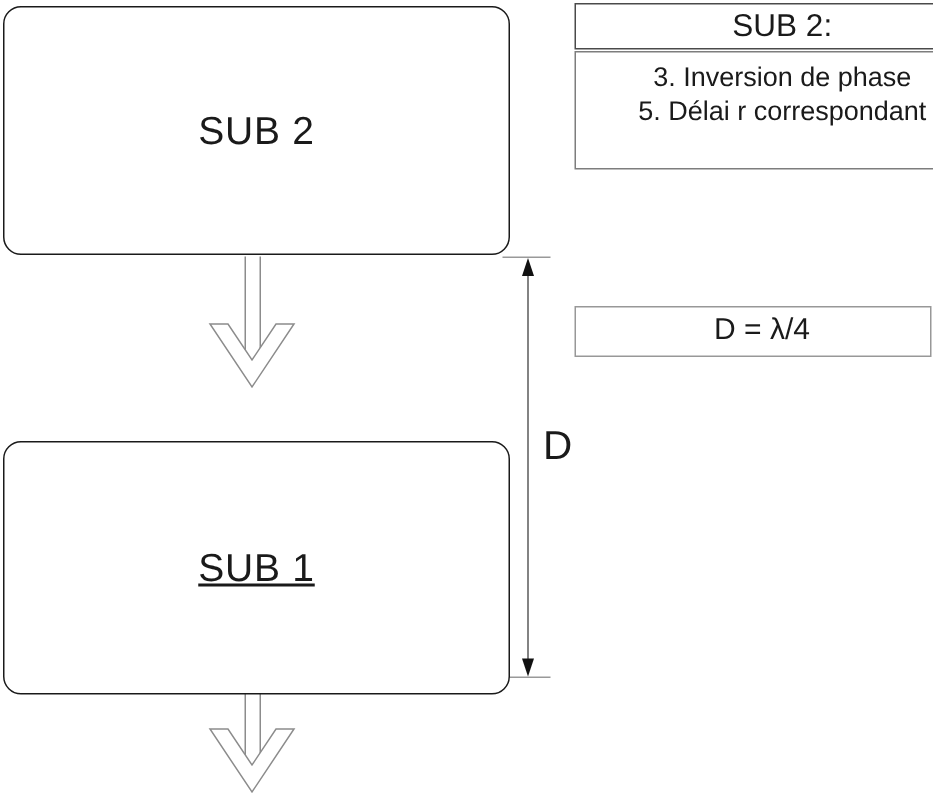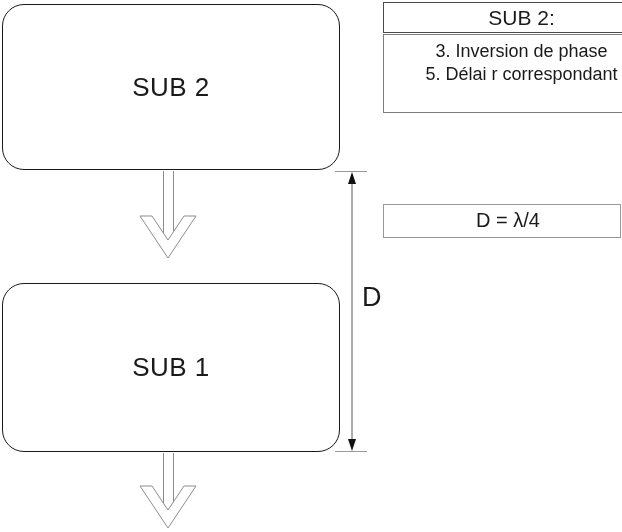--- a/index.html
+++ b/index.html
@@ -21,29 +21,29 @@
     left: 0;
     top: 0;
     width: 622px;
     height: 532px;
   }
   .node {
     position: absolute;
     box-sizing: border-box;
     background: #ffffff;
     border: 1.5px solid #1a1a1a;
-    border-radius: 22px;
+    border-radius: 12px;
     display: flex;
     align-items: center;
     justify-content: center;
     font-size: 26px;
     letter-spacing: 0.5px;
   }
   .node-sub2 { left: 2px; top: 4px;   width: 338px; height: 166px; }
-  .node-sub1 { left: 2px; top: 283px; width: 338px; height: 169px; }
+  .node-sub1 { left: 2px; top: 294px; width: 338px; height: 169px; text-decoration: underline; }
   .dim-label {
     position: absolute;
     left: 362px;
     top: 282px;
     font-size: 27px;
   }
   .legend {
     position: absolute;
     left: 383px;
     top: 2px;

